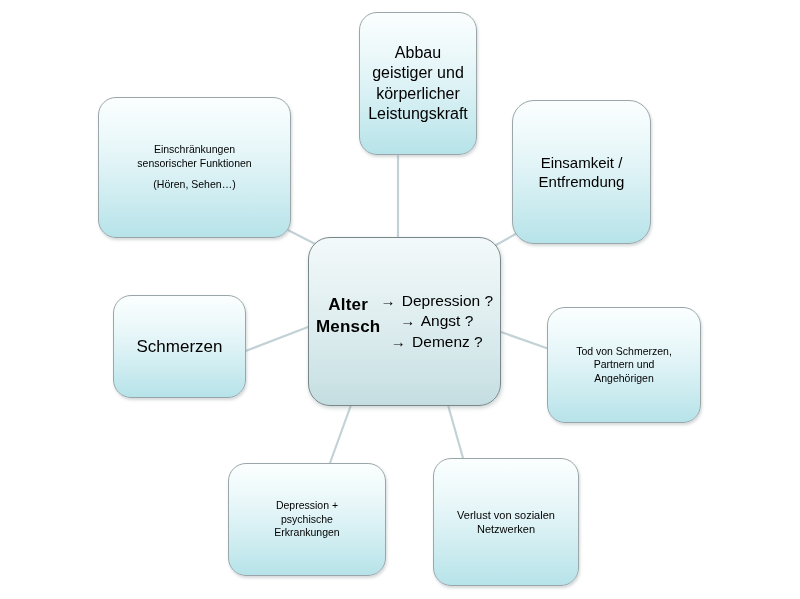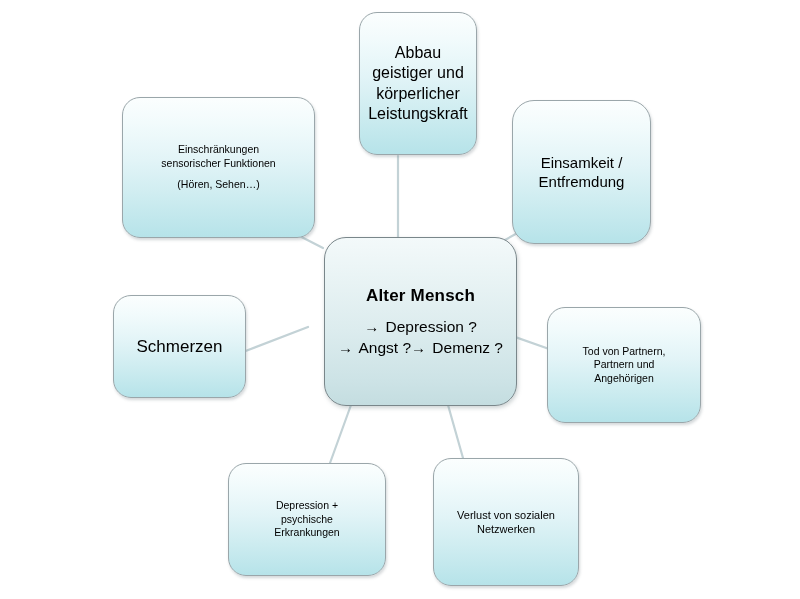--- a/index.html
+++ b/index.html
@@ -54,43 +54,42 @@
   .node.center {
     background: linear-gradient(to bottom,
                 #f3f9fa 0%,
                 #eaf4f5 22%,
                 #dcecee 55%,
                 #cde3e6 85%,
                 #c4dde0 100%);
     border: 1px solid #79868a;
     border-radius: 22px;
     box-shadow: 1px 2px 4px rgba(110,125,130,0.35);
-    flex-direction: column;
+    flex-direction: row;
     justify-content: center;
-    margin-left: 16px;
   }
   .center-title {
     font-weight: bold;
     font-size: 17px;
     letter-spacing: 0.2px;
     margin-bottom: 11px;
   }
   .center-line {
     font-size: 15.5px;
     margin: 2.5px 0;
     white-space: nowrap;
   }
   .center-line .arrow {
     font-size: 15px;
     padding-right: 2px;
   }
 
   
   #node-abbau     { left: 330px; top:  12px; width: 118px; height: 143px; font-size: 16px; margin-left: 29px; }
-  #node-sensorik  { left:  98px; top:  97px; width: 193px; height: 141px; font-size: 10.5px; margin-left: 24px; }
+  #node-sensorik  { left:  98px; top:  97px; width: 193px; height: 141px; font-size: 10.5px; }
   #node-einsam    { left: 512px; top: 100px; width: 139px; height: 144px; font-size: 15px; border-radius: 22px; }
   #node-schmerzen { left: 113px; top: 295px; width: 133px; height: 103px; font-size: 17px; }
   #node-tod       { left: 547px; top: 307px; width: 154px; height: 116px; font-size: 10.5px; }
   #node-somatisch { left: 228px; top: 463px; width: 158px; height: 113px; font-size: 10.5px; }
   #node-verlust   { left: 433px; top: 458px; width: 146px; height: 128px; font-size: 11px; }
   #node-center    { left: 308px; top: 237px; width: 193px; height: 169px; }
 
   .node-text { display: block; }
   .node-text .ln { display: block; }
   .node-text .gap { display: block; height: 0.75em; }
@@ -138,21 +137,21 @@
   </div>
 
   <div class="node leaf" id="node-schmerzen">
     <span class="node-text">
         <span class="ln">Schmerzen</span>
       </span>
   </div>
 
   <div class="node leaf" id="node-tod">
     <span class="node-text">
-        <span class="ln">Tod von Partnern,</span>
+        <span class="ln">Tod von Schmerzen,</span>
         <span class="ln">Partnern und</span>
         <span class="ln">Angehörigen</span>
       </span>
   </div>
 
   <div class="node leaf" id="node-somatisch">
     <span class="node-text">
         <span class="ln">Depression +</span>
         <span class="ln">psychische</span>
         <span class="ln">Erkrankungen</span>

